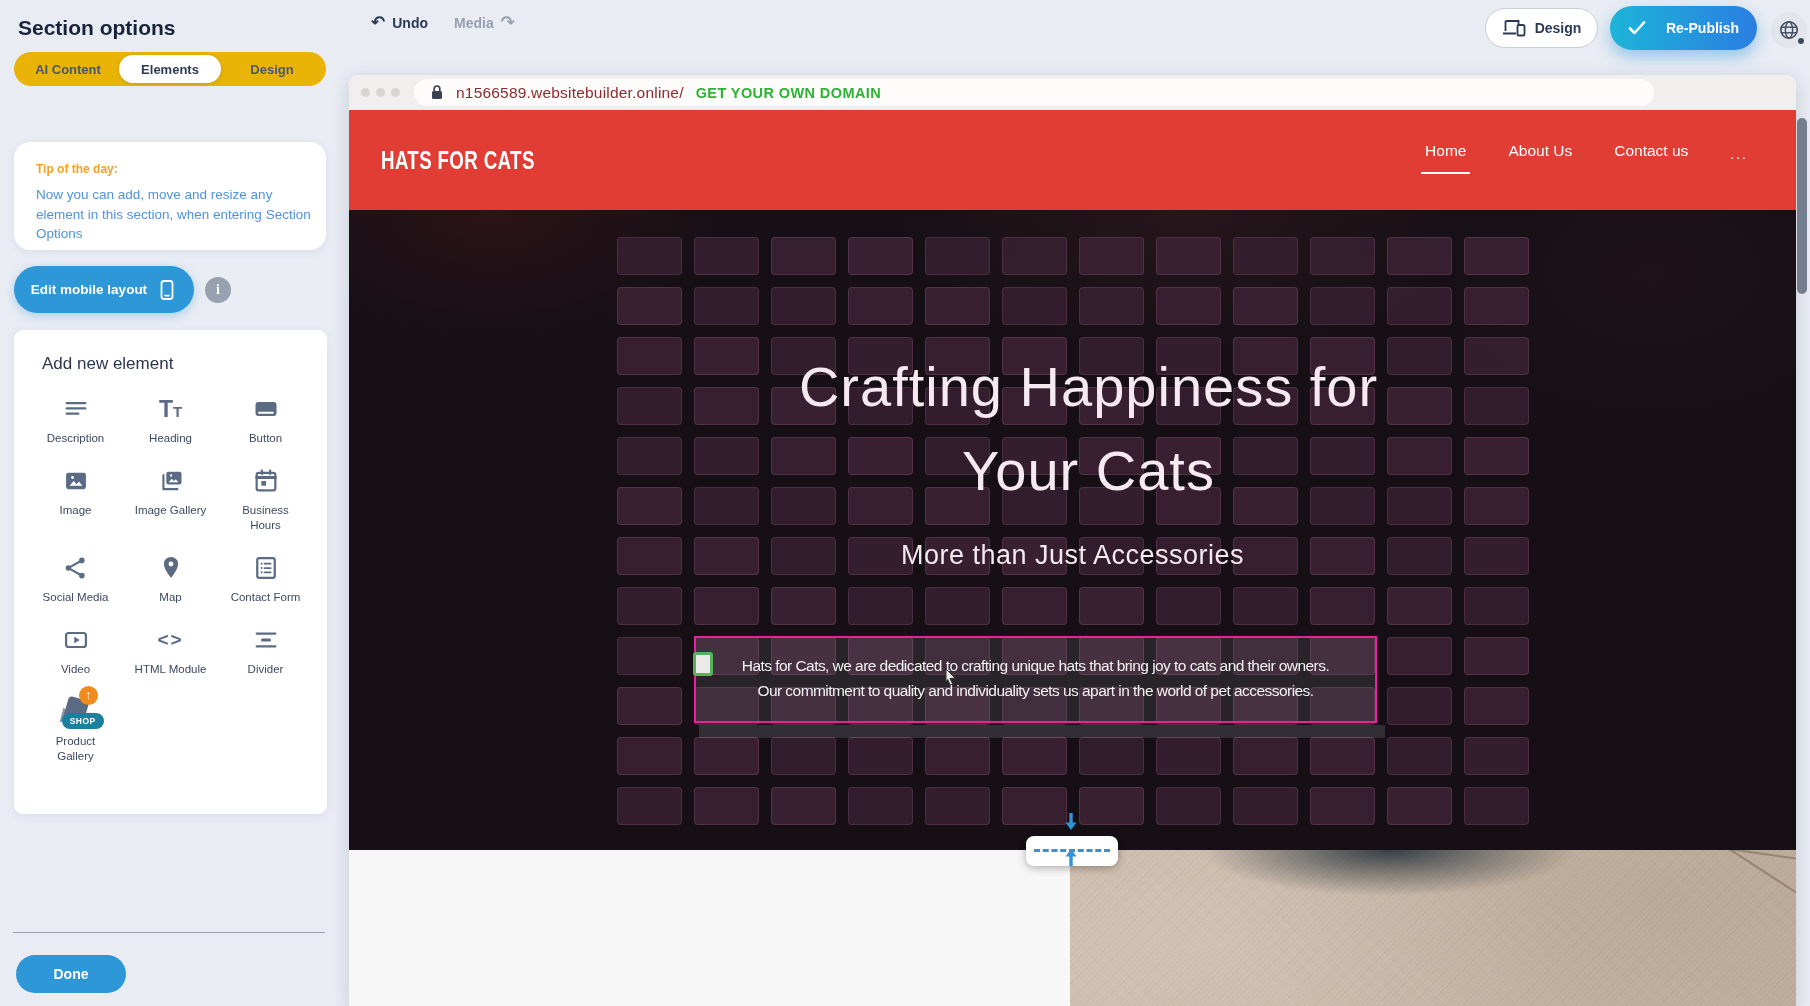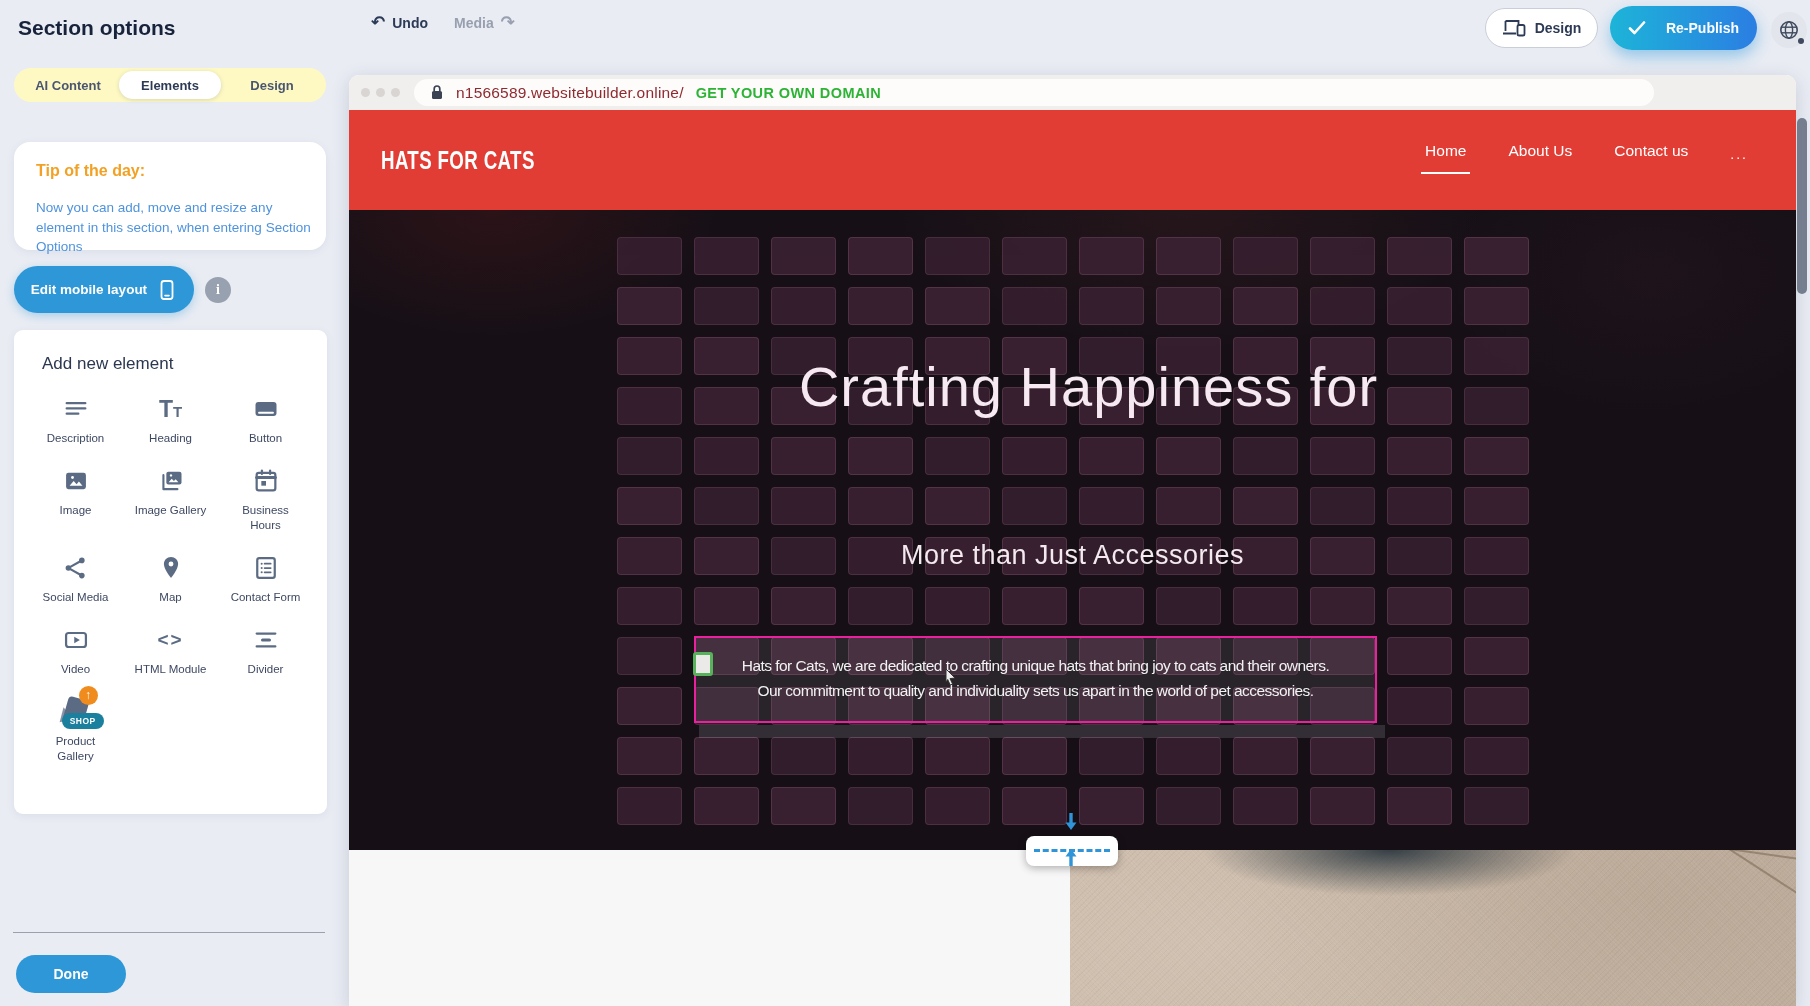--- a/index.html
+++ b/index.html
@@ -2,26 +2,26 @@
 <html><head>
 <meta charset="utf-8">
 <style>
   * { margin:0; padding:0; box-sizing:border-box; }
   html,body { width:1810px; height:1006px; overflow:hidden; }
   body { font-family:"Liberation Sans", sans-serif; background:#e9ecf3; }
   #app { position:relative; width:1810px; height:1006px; background:#e9ecf3; overflow:hidden; }
 
   
   .panel-title { position:absolute; left:18px; top:16px; font-size:21px; font-weight:700; color:#17223b; }
-  .tabs { position:absolute; left:14px; top:68px; width:312px; height:34px; background:#fef9c3; border-radius:17px; display:flex; align-items:center; padding:3px; }
+  .tabs { position:absolute; left:14px; top:52px; width:312px; height:34px; background:#eab308; border-radius:17px; display:flex; align-items:center; padding:3px; }
   .tab { flex:1; height:28px; border-radius:14px; display:flex; align-items:center; justify-content:center; font-size:13px; font-weight:700; color:#4a5670; cursor:pointer; }
   .tab.active { background:#fff; color:#2c3a55; box-shadow:0 1px 4px rgba(40,60,90,.18); }
 
   .tip-card { position:absolute; left:14px; top:142px; width:312px; height:108px; background:#fff; border-radius:16px; box-shadow:0 2px 8px rgba(60,80,120,.08); padding:20px 22px; }
-  .tip-title { font-size:16px; font-weight:700; color:#f2a124; margin-bottom:18px; }
+  .tip-title { font-size:12px; font-weight:700; color:#f2a124; margin-bottom:9px; }
   .tip-body { font-size:13.5px; color:#4f93dd; line-height:1.45; width:280px; }
 
   .edit-mobile { position:absolute; left:14px; top:266px; width:180px; height:47px; background:#2d97d8; border-radius:24px; display:flex; align-items:center; justify-content:center; gap:10px; color:#fff; font-size:13.5px; font-weight:700; cursor:pointer; box-shadow:0 3px 10px rgba(45,151,216,.35); }
   .info-dot { position:absolute; left:205px; top:277px; width:26px; height:26px; border-radius:50%; background:#98a1b0; color:#fff; font-size:14px; font-weight:700; font-family:"Liberation Serif",serif; display:flex; align-items:center; justify-content:center; cursor:pointer; }
 
   .add-card { position:absolute; left:14px; top:330px; width:313px; height:484px; background:#fff; border-radius:9px; box-shadow:0 2px 8px rgba(60,80,120,.08); padding:24px 14px 10px 14px; }
   .add-title { font-size:17px; color:#2c3750; margin:0 0 20px 14px; }
   .el-grid { display:grid; grid-template-columns:repeat(3,1fr); row-gap:20px; }
   .el { display:flex; flex-direction:column; align-items:center; gap:7px; cursor:pointer; }
   .elicon { width:44px; height:30px; display:flex; align-items:center; justify-content:center; color:#5b6b84; }
@@ -485,20 +485,21 @@
           <div class="tile" style="opacity: 0.98;"></div>
           <div class="tile" style="opacity: 0.8;"></div>
           <div class="tile" style="opacity: 0.86;"></div>
           <div class="tile" style="opacity: 0.92;"></div>
           <div class="tile" style="opacity: 0.98;"></div>
           <div class="tile" style="opacity: 0.8;"></div>
         </div>
 
       <div class="hero-heading">
         <span>Crafting Happiness for</span>
+        <span>Your Cats</span>
       </div>
       <div class="hero-sub">More than Just Accessories</div>
 
       <div class="desc-shadow"></div>
       <div class="desc-block">
         <div class="desc-handle"></div>
         <div class="desc-text">
           <span>Hats for Cats, we are dedicated to crafting unique hats that bring joy to cats and their owners.</span>
           <span>Our commitment to quality and individuality sets us apart in the world of pet accessories.</span>
         </div>

